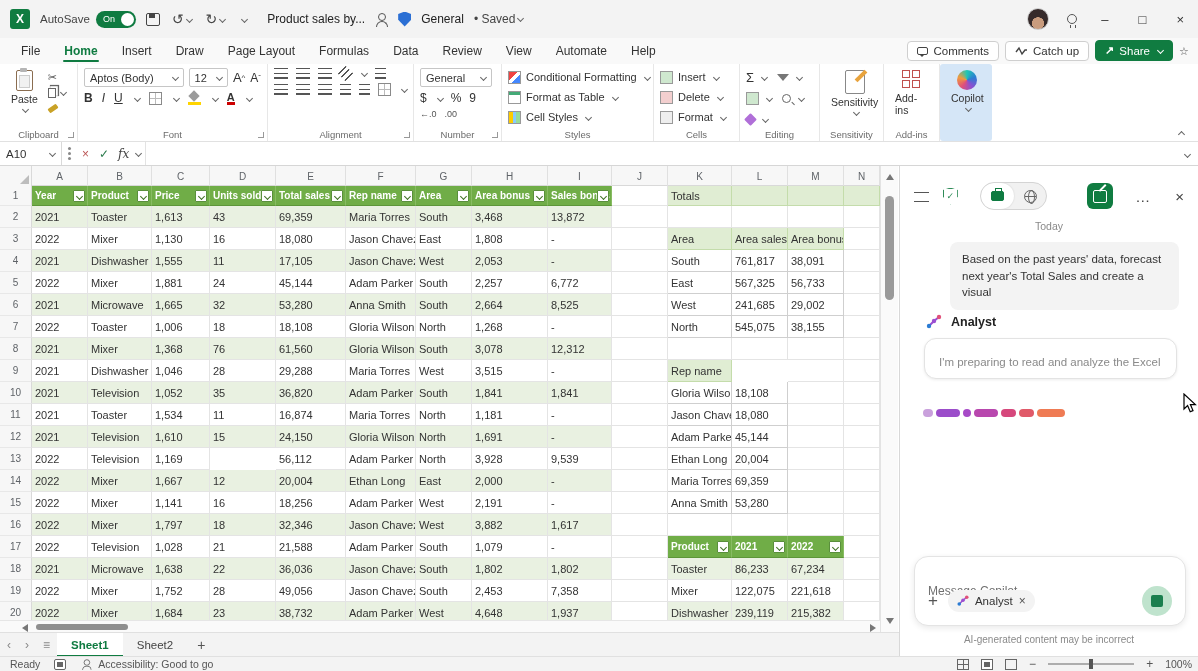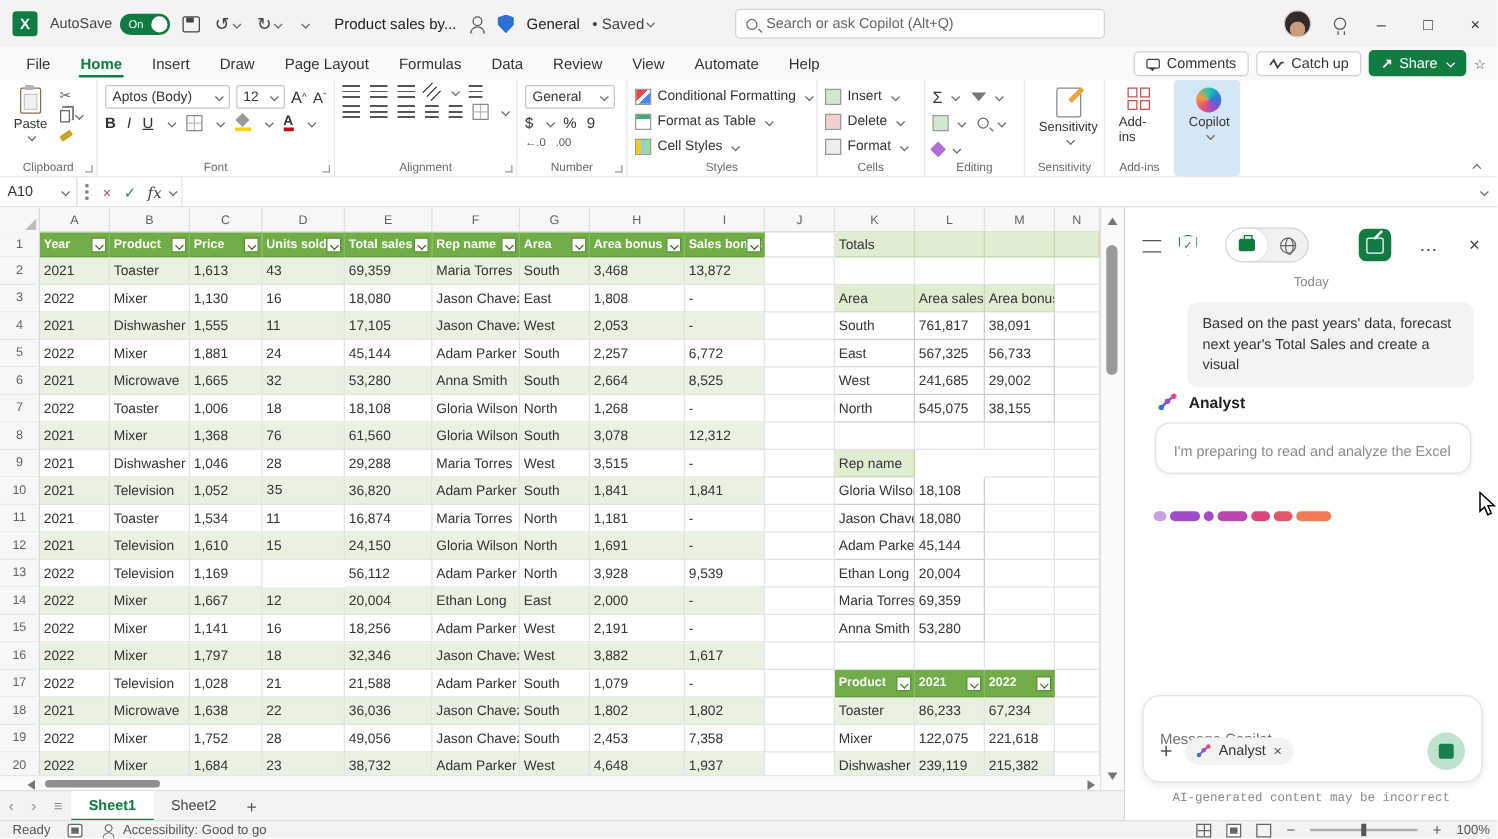--- a/index.html
+++ b/index.html
@@ -186,21 +186,21 @@
   .shimmer { position:absolute; left:23px; top:243px; display:flex; align-items:center; gap:3px; }
   .shim { height:8px; border-radius:4px; }
   .input-card { position:absolute; left:14px; right:12px; top:390px; height:70px; background:#fff; border:1px solid #e4e4e4; border-radius:14px; box-shadow:0 2px 6px rgba(0,0,0,.09); padding:27px 13px; }
   .in-ph { font-size:12px; color:#707070; }
   .in-row { position:absolute; left:13px; right:13px; bottom:9px; display:flex; align-items:center; }
   .plus { font-size:17px; color:#555; margin-right:10px; }
   .chip { display:flex; align-items:center; gap:6px; background:#f3f3f3; border-radius:12px; padding:4px 9px; font-size:11.5px; color:#333; }
   .chip-x { color:#555; font-size:12px; }
   .stopbtn { margin-left:auto; width:30px; height:30px; border-radius:50%; background:#bfe3cd; display:flex; align-items:center; justify-content:center; }
   .stopbtn span { width:12px; height:12px; background:#1a7f4e; border-radius:2px; }
-  .p-disc { position:absolute; top:468px; width:100%; text-align:center; font-size:10px; color:#8a8a8a;font-family:Liberation Mono, monospace; }
+  .p-disc { position:absolute; top:468px; width:100%; text-align:center; font-size:10px; color:#8a8a8a; }
 
   .cursor { position:absolute; left:1183px; top:393px; z-index:99; }
 </style>
 </head>
 <body>
 
 <div id="app">
 
   <div class="titlebar">
     <div class="tb-left">
@@ -216,24 +216,20 @@
       <span class="qat-btn">↺<span class="chev"></span></span>
       <span class="qat-btn">↻<span class="chev"></span></span>
       <span class="qat-btn">
           <span class="chev"></span>
         </span>
       <span class="doc-title">Product sales by...</span>
       <span class="person-ic"></span>
       <span class="shield-blue"></span>
       <span class="sens-label">General</span>
       <span class="saved">•&nbsp;<span>Saved</span><span class="chev"></span></span>
-    </div>
-    <div class="searchbox">
-      <span class="mag"></span>
-      <span class="search-txt">Search or ask Copilot (Alt+Q)</span>
     </div>
     <div class="tb-right">
       <span class="avatar"></span>
       <span class="bulb"></span>
       <span class="wbtn">–</span>
       <span class="wbtn">□</span>
       <span class="wbtn">×</span>
     </div>
   </div>
 
@@ -878,21 +874,21 @@
           <div class="rnum">10</div>
           <div class="gcell band" style="width: 56px;">
             <span>2021</span>
           </div>
           <div class="gcell band" style="width: 64px;">
             <span>Television</span>
           </div>
           <div class="gcell band" style="width: 58px;">
             <span>1,052</span>
           </div>
-          <div class="gcell band" style="width: 66px; font-family: Liberation Mono, monospace;">
+          <div class="gcell band" style="width: 66px;">
             <span>35</span>
           </div>
           <div class="gcell band" style="width: 70px;">
             <span>36,820</span>
           </div>
           <div class="gcell band" style="width: 70px;">
             <span>Adam Parker</span>
           </div>
           <div class="gcell band" style="width: 56px;">
             <span>South</span>

